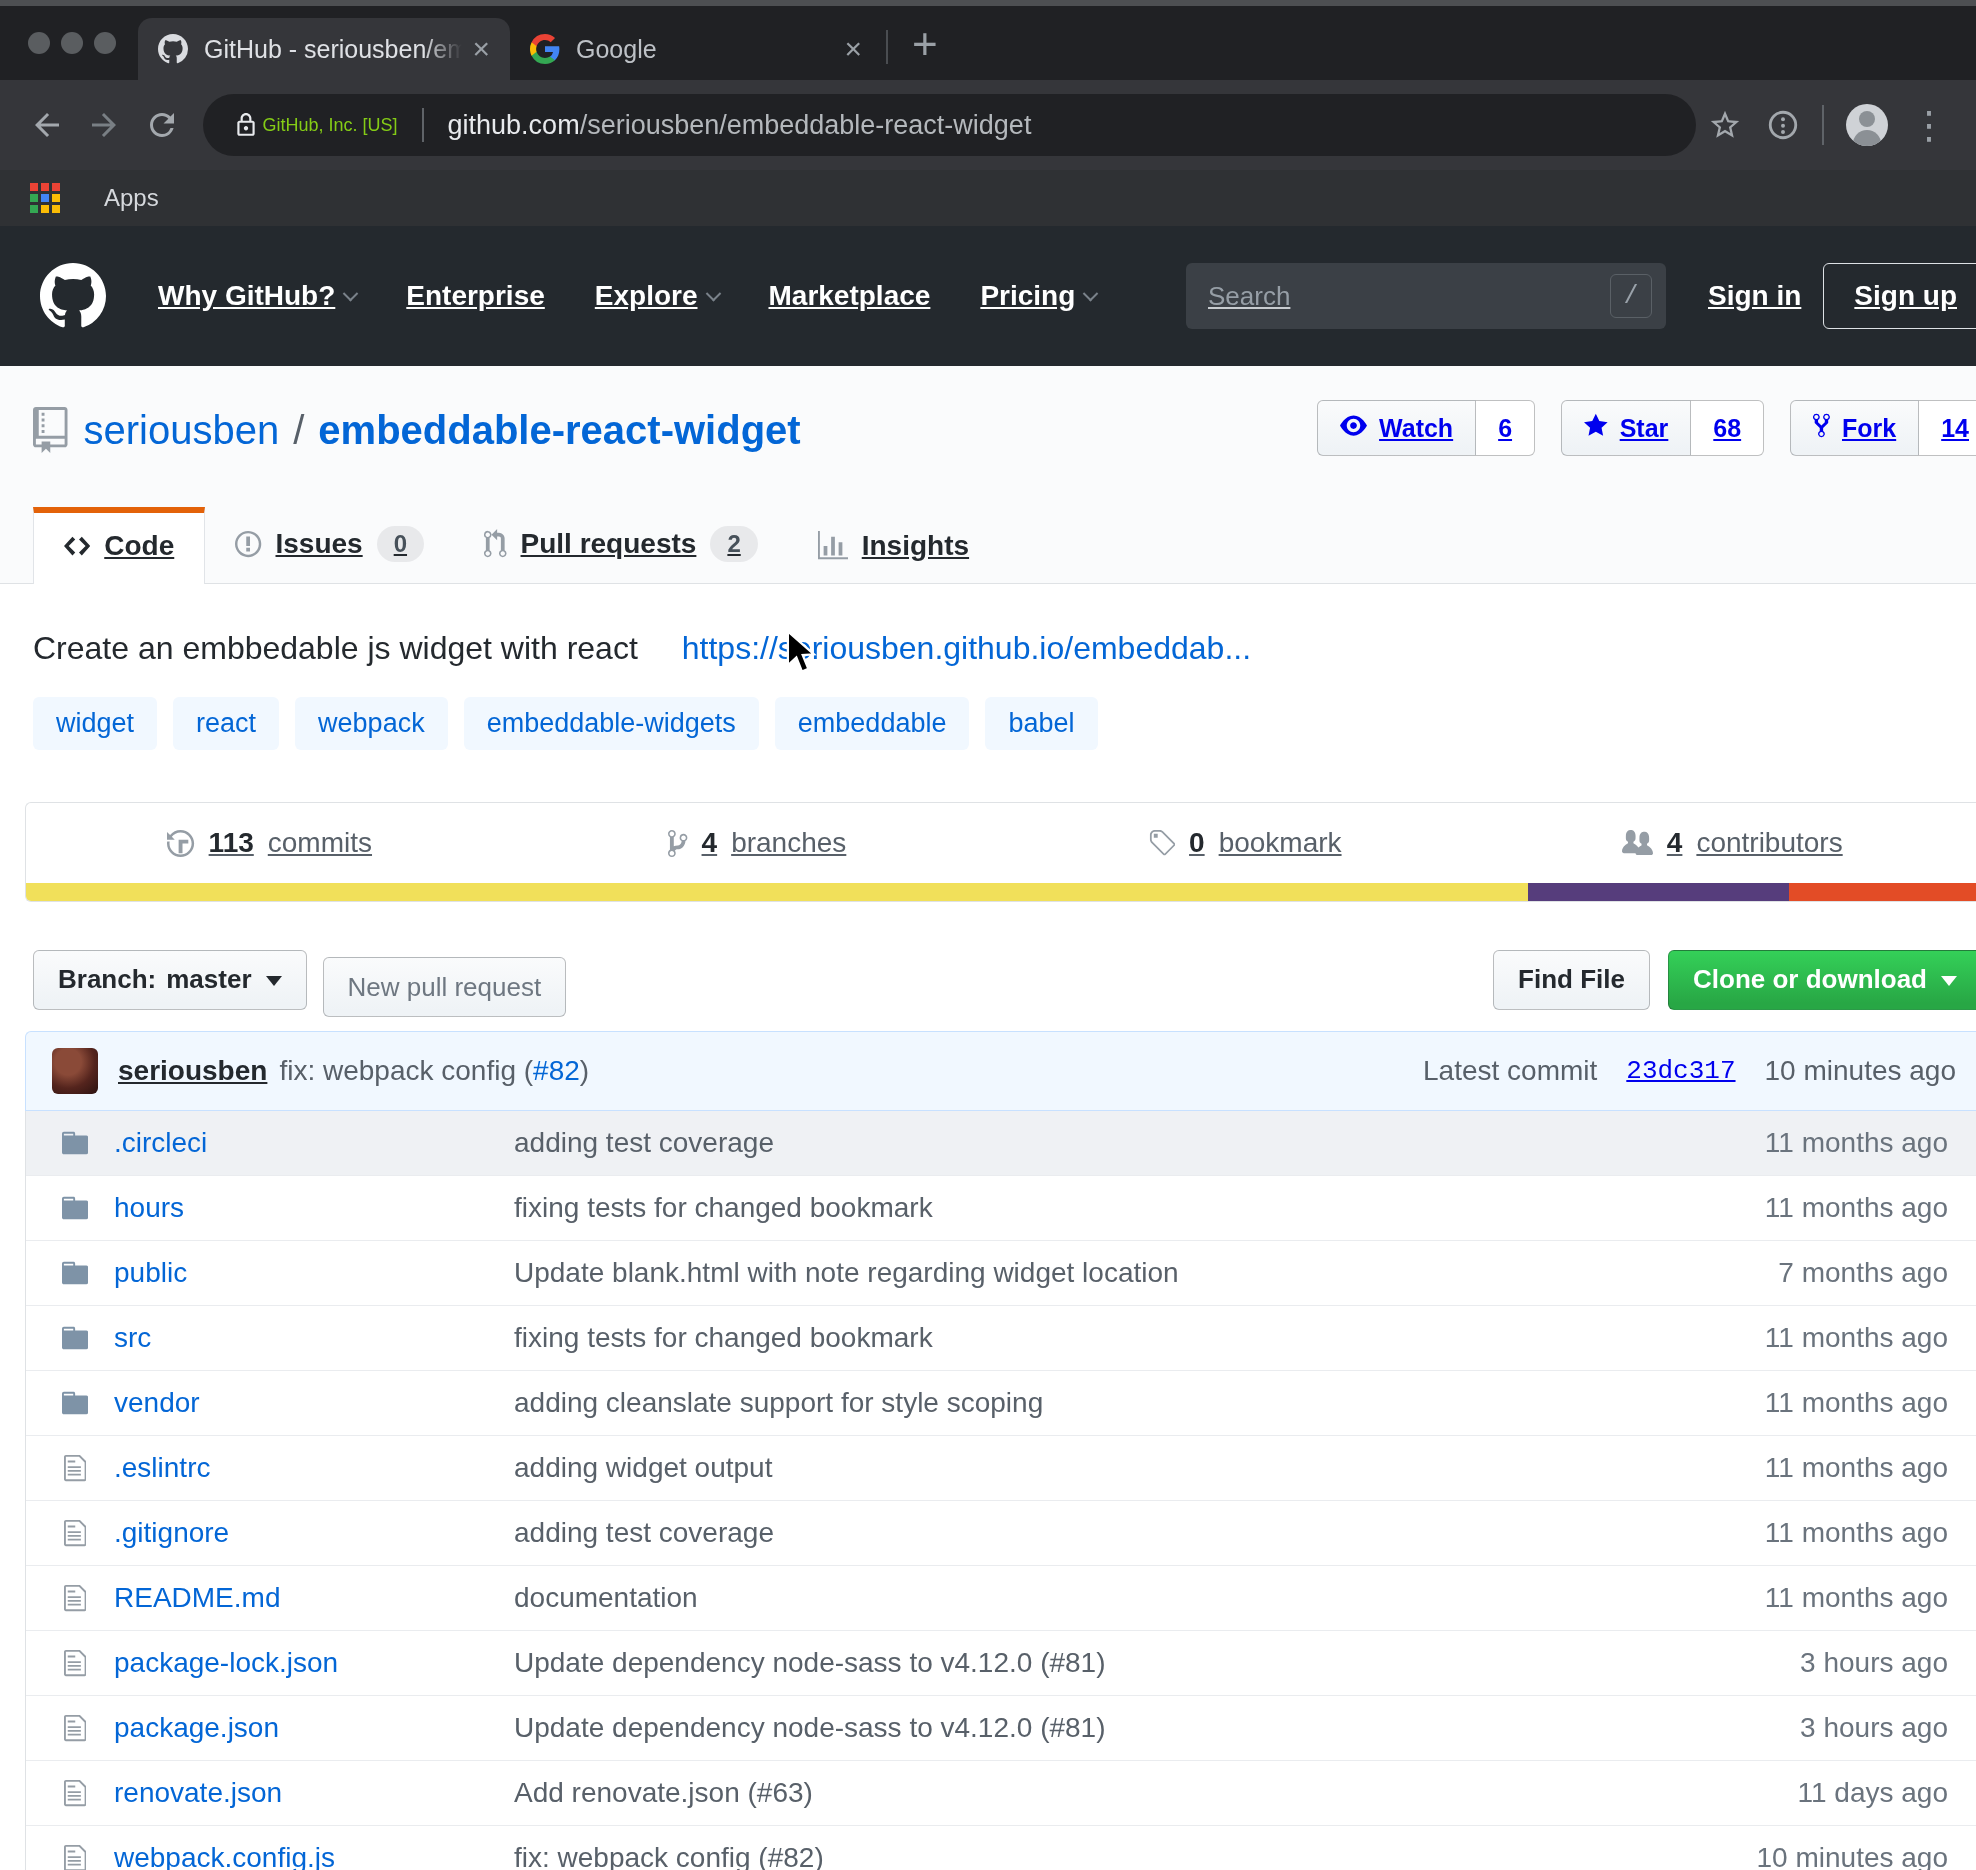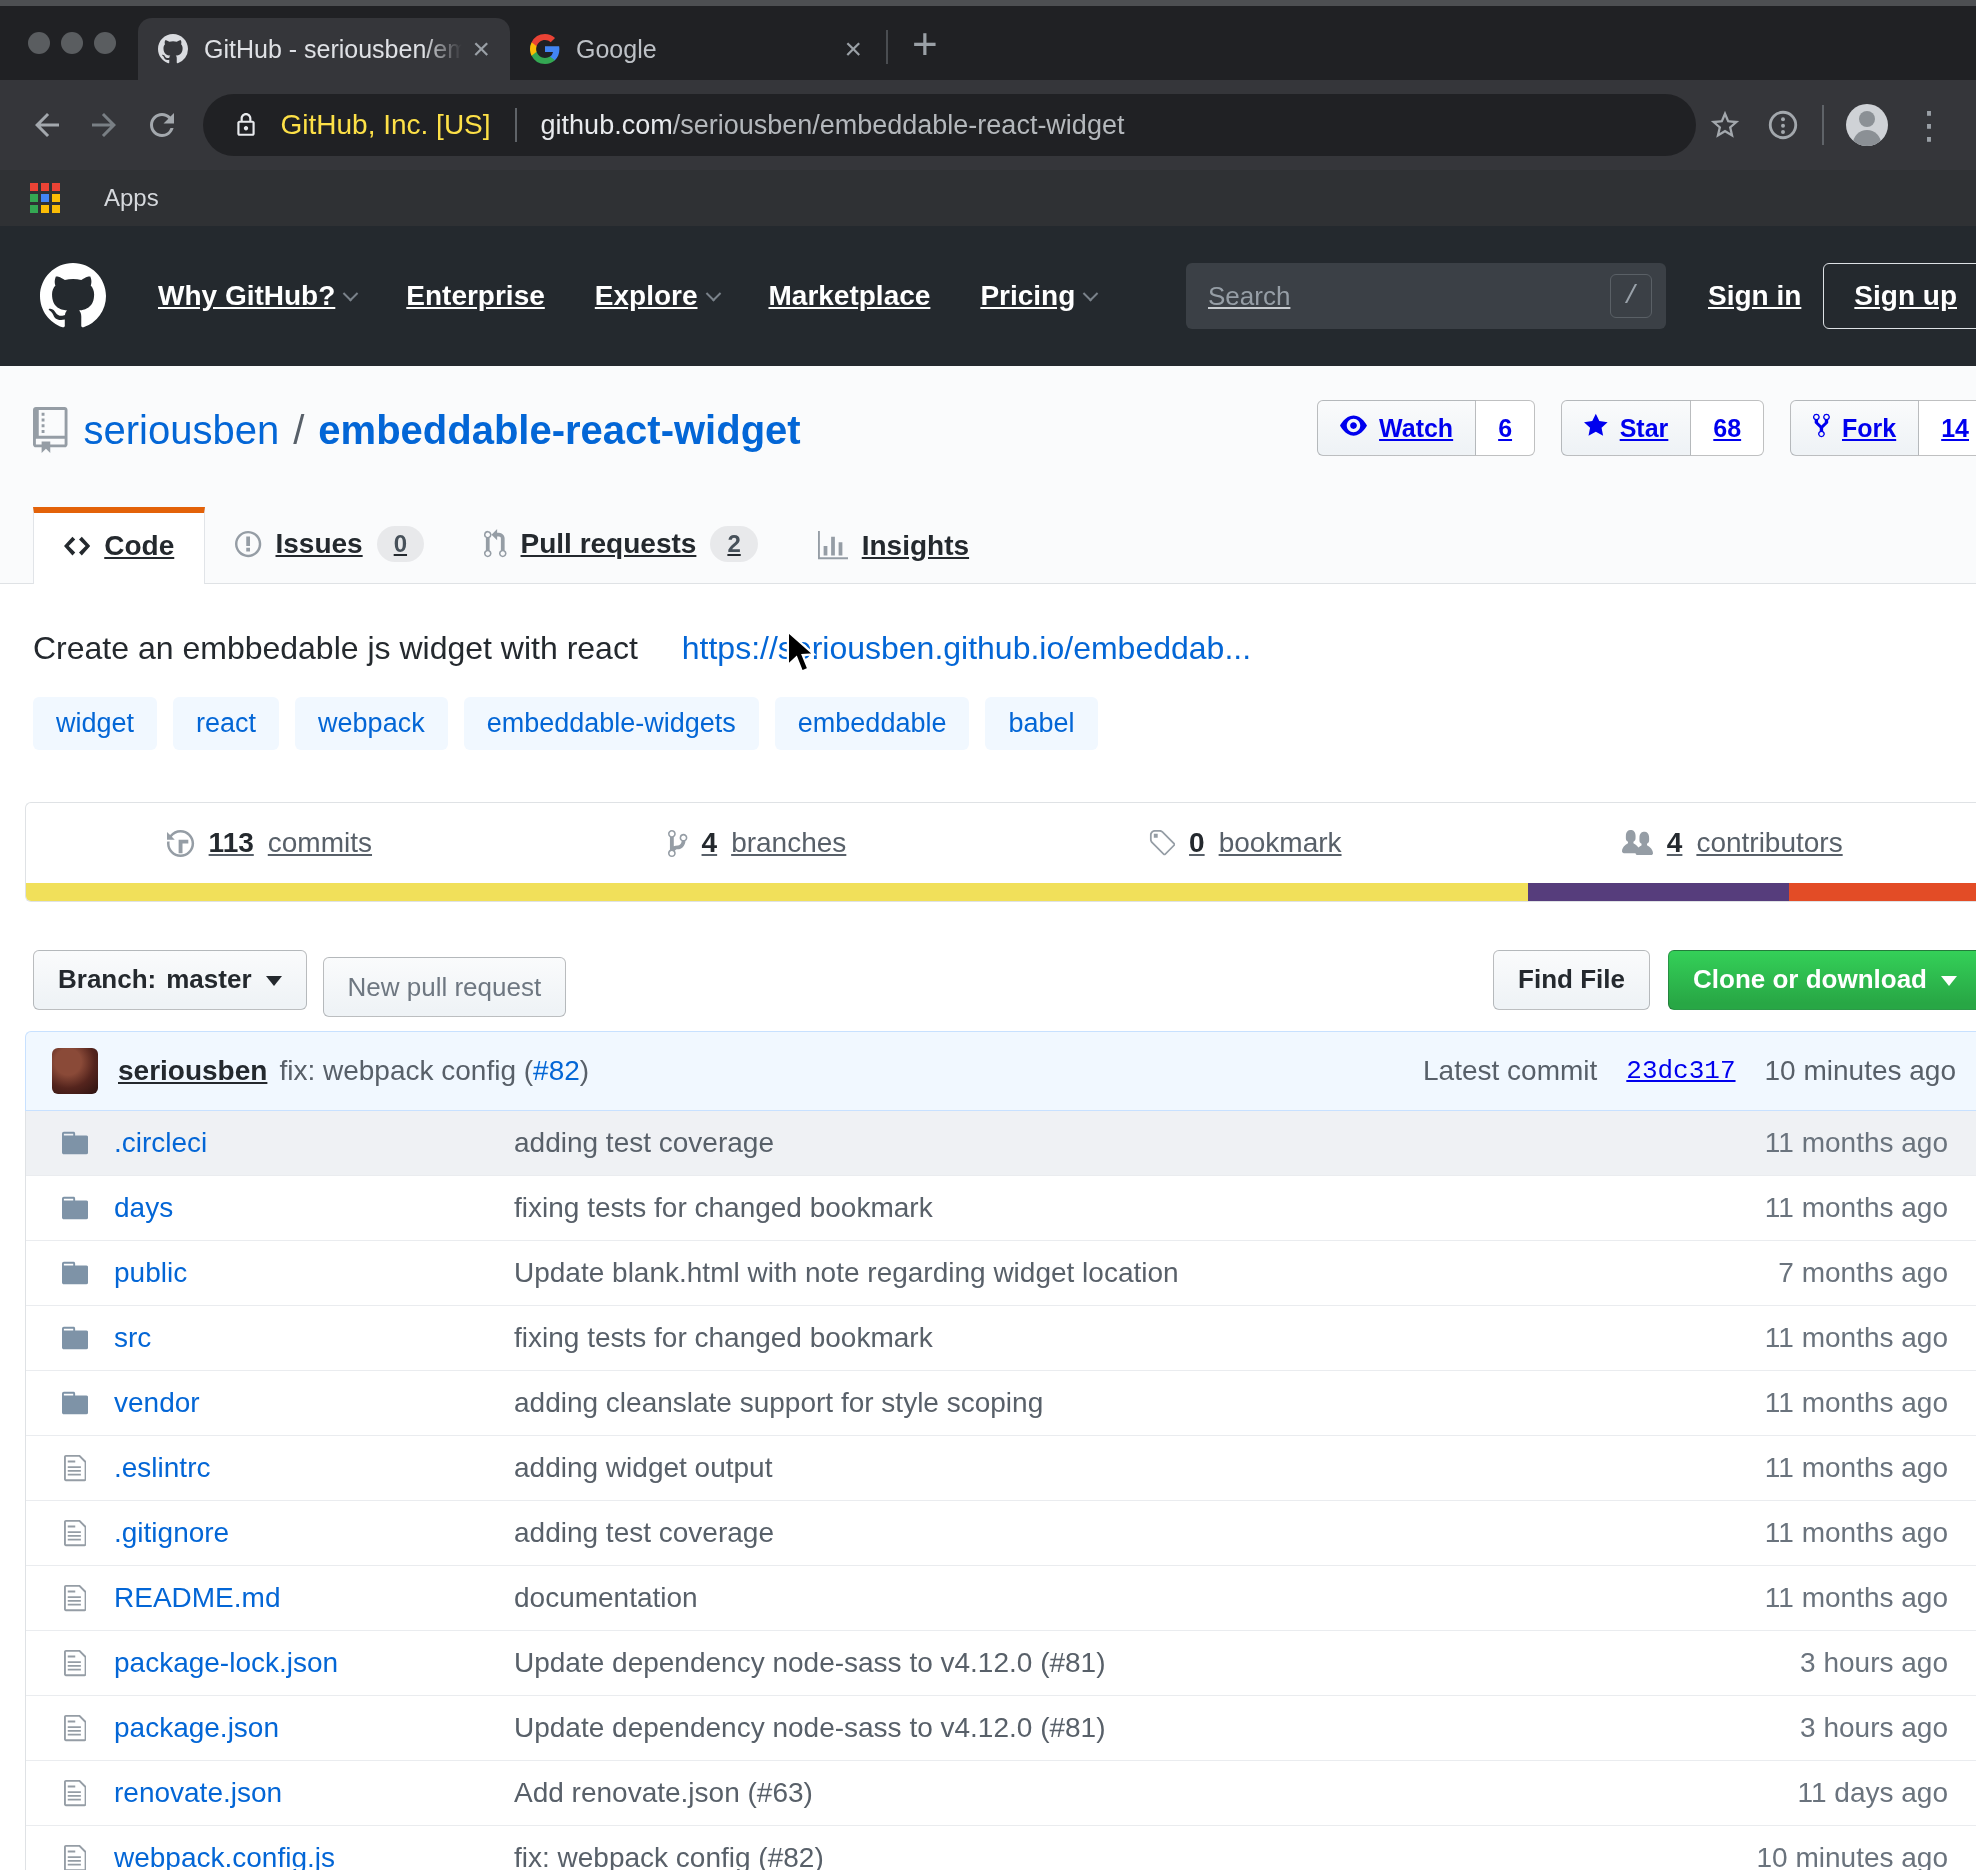--- a/index.html
+++ b/index.html
@@ -22,21 +22,21 @@
   .tab-divider { width:2px; height:34px; background:#4a4d51; margin:0 4px 16px 4px; }
   .newtab { color:#9aa0a6; font-size:44px; font-weight:300; line-height:1; margin:0 0 14px 20px; }
 
   .toolbar { height:90px; background:#35363a; display:flex; align-items:center; padding:0 18px; }
   .navico { width:58px; height:58px; display:flex; align-items:center; justify-content:center; color:#a3a8ad; }
   .navico.dim { color:#797f84; }
   .navico svg { width:36px; height:36px; }
   .urlbar { width:1506px; height:62px; background:#202124; border-radius:31px; display:flex; align-items:center; padding:0 30px; margin-left:12px; }
   .lock { color:#e8eaed; display:flex; }
   .lock svg { width:26px; height:26px; }
-  .sec-label { color:#fde047; font-size:28px; margin-left:22px; white-space:nowrap; }
+  .sec-label { color:#84cc16; font-size:18px; margin-left:4px; white-space:nowrap; }
   .url-sep { width:2px; height:34px; background:#5f6368; margin:0 24px; flex:none; }
   .domain { color:#e8eaed; font-size:27px; }
   .upath { color:#b4b8bc; font-size:27px; }
   .tb-right { display:flex; align-items:center; margin-left:auto; }
   .tb-right .navico svg { width:34px; height:34px; }
   .tb-divider { width:2px; height:40px; background:#5f6368; margin:0 10px; }
   .avatar { width:42px; height:42px; border-radius:50%; background:#cfd2d6; position:relative; overflow:hidden; margin:0 12px; }
   .avatar::before { content:""; position:absolute; left:13px; top:7px; width:16px; height:16px; border-radius:50%; background:#8b9095; }
   .avatar::after { content:""; position:absolute; left:7px; top:26px; width:28px; height:16px; border-radius:14px 14px 0 0; background:#8b9095; }
   .kebab { color:#9aa0a6; font-size:38px; line-height:1; padding:0 10px; }
@@ -466,21 +466,21 @@
           <span class="fmsg" data-name="file-commit-message">adding test coverage</span>
           <span class="ftime" data-name="file-commit-time">11 months ago</span>
         </div>
 
         <div class="frow" data-name="file-row">
           <span class="fico" data-icon-slot="" data-name="dir-icon">
             <svg viewBox="0 0 14 16" fill="currentColor">
               <path d="M13 4H7V3c0-.66-.31-1-1-1H1c-.55 0-1 .45-1 1v10c0 .55.45 1 1 1h12c.55 0 1-.45 1-1V5c0-.55-.45-1-1-1zM6 4H1V3h5v1z"></path>
             </svg>
           </span>
-          <a class="fname" href="#" data-name="file-name-link">days</a>
+          <a class="fname" href="#" data-name="file-name-link">hours</a>
           <span class="fmsg" data-name="file-commit-message">fixing tests for changed bookmark</span>
           <span class="ftime" data-name="file-commit-time">11 months ago</span>
         </div>
 
         <div class="frow" data-name="file-row">
           <span class="fico" data-icon-slot="" data-name="dir-icon">
             <svg viewBox="0 0 14 16" fill="currentColor">
               <path d="M13 4H7V3c0-.66-.31-1-1-1H1c-.55 0-1 .45-1 1v10c0 .55.45 1 1 1h12c.55 0 1-.45 1-1V5c0-.55-.45-1-1-1zM6 4H1V3h5v1z"></path>
             </svg>
           </span>

